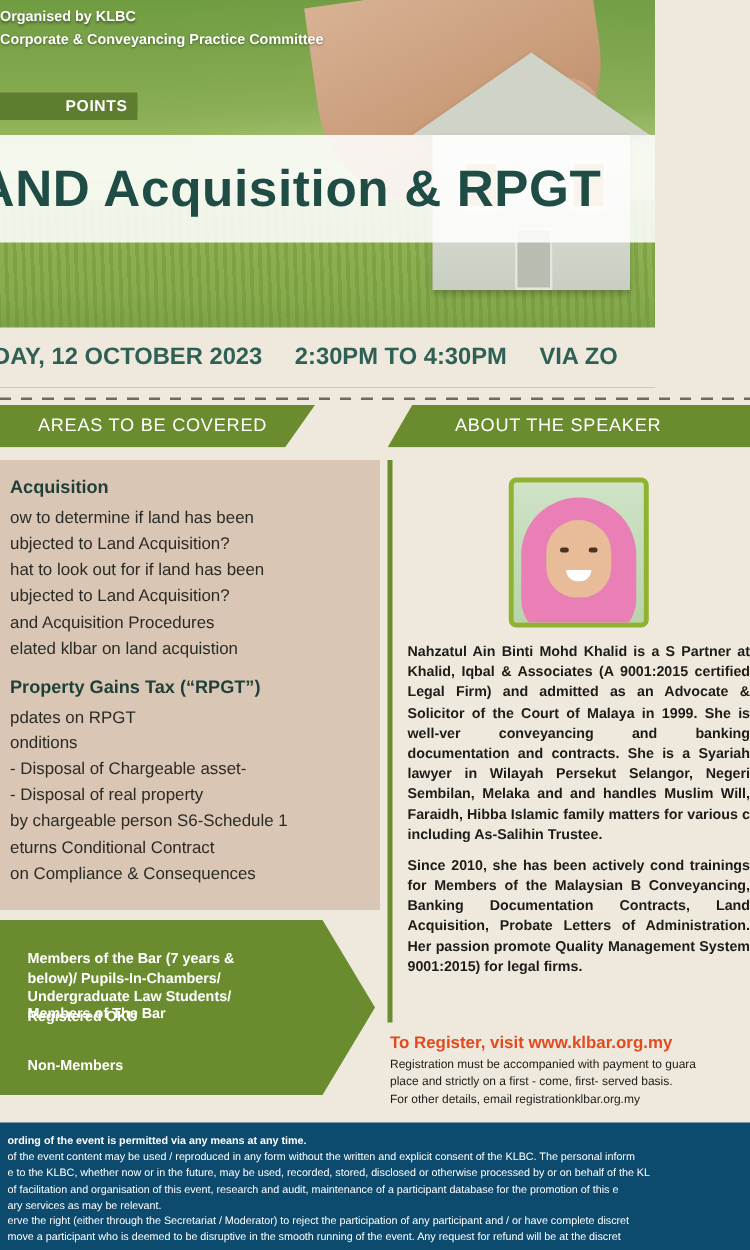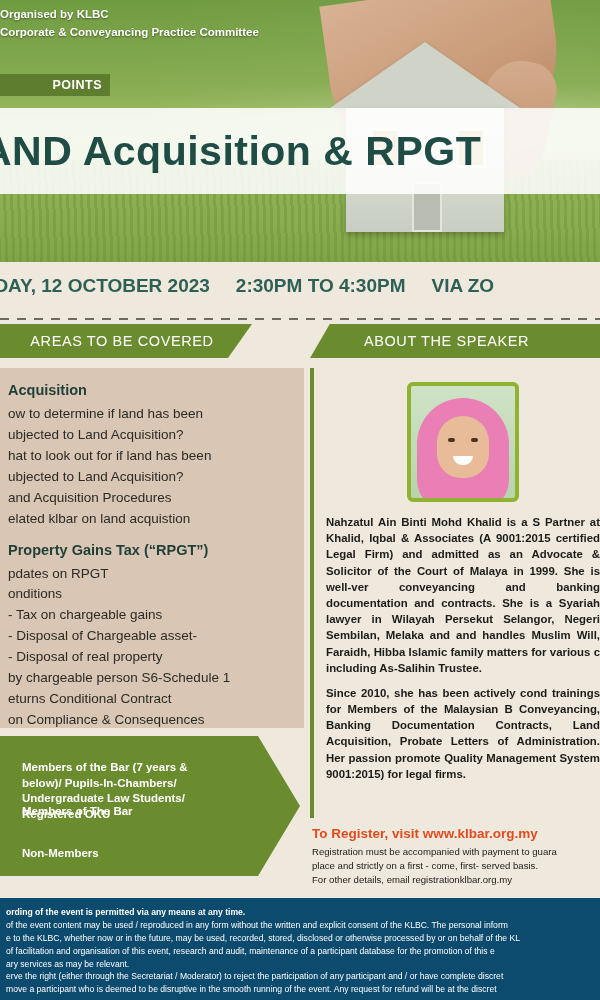--- a/index.html
+++ b/index.html
@@ -6,21 +6,21 @@
   html, body {
     width: 600px; height: 1000px;
     font-family: "Liberation Sans", sans-serif;
     background: #efe9dd;
     overflow: hidden;
   }
   .page { position: relative; width: 600px; height: 1000px; overflow: hidden; }
 
   
   .hero {
-    position: absolute; left: 0; top: 0; width: 600px; height: 310px;
+    position: absolute; left: 0; top: 0; width: 524px; height: 310px;
     background:
       radial-gradient(circle at 78% 20%, rgba(255,255,255,0.20) 0 18%, rgba(0,0,0,0) 60%),
       linear-gradient(180deg, #7fa64a 0%, #8cb052 22%, #a7c169 45%, #91ae55 65%, #6f913f 100%);
     overflow: hidden;
   }
   .hero-grass {
     position: absolute; left: 0; bottom: 0; width: 600px; height: 150px;
     background:
       repeating-linear-gradient(88deg, rgba(120,155,60,0.55) 0 3px, rgba(160,190,95,0.25) 3px 7px),
       linear-gradient(180deg, #8fb254 0%, #7fa548 50%, #5d8a34 100%);
@@ -244,21 +244,20 @@
       <li>hat to look out for if land has been</li>
       <li>ubjected to Land Acquisition?</li>
       <li>and Acquisition Procedures</li>
       <li>elated klbar on land acquistion</li>
     </ul>
     <div class="gap"></div>
     <h3>Property Gains Tax (“RPGT”)</h3>
     <ul>
       <li>pdates on RPGT</li>
       <li>onditions</li>
-      <li>- Tax on chargeable gains</li>
       <li>- Disposal of Chargeable asset-</li>
       <li>- Disposal of real property</li>
       <li>   by chargeable person S6-Schedule 1</li>
       <li>eturns Conditional Contract</li>
       <li>on Compliance &amp; Consequences</li>
     </ul>
   </div>
 
   <div class="pricing">
     <div class="arrow"></div>

